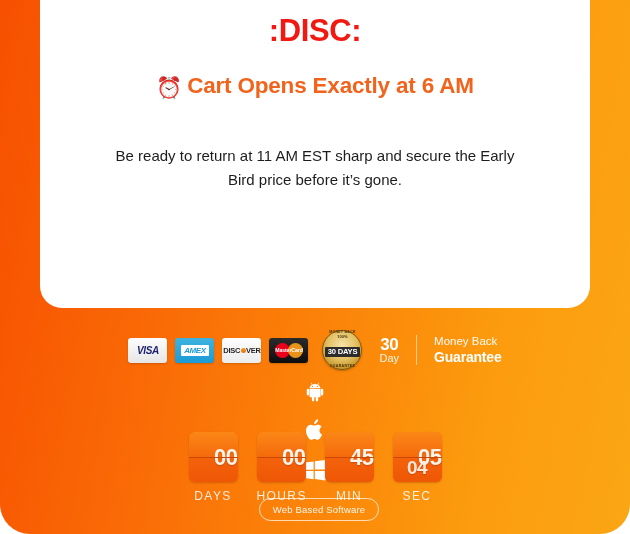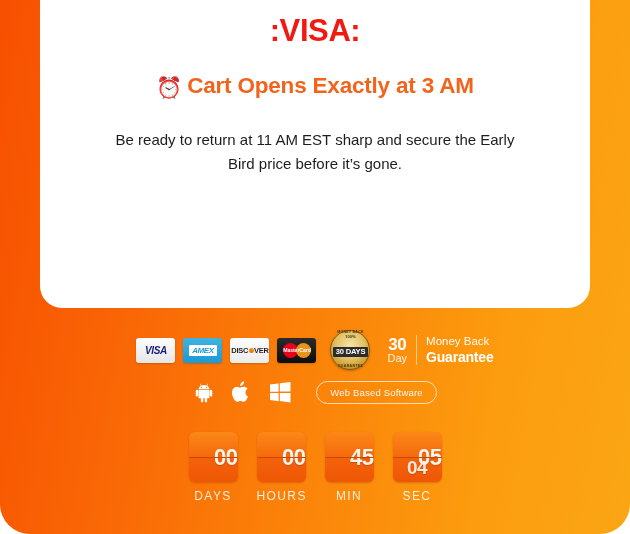--- a/index.html
+++ b/index.html
@@ -49,21 +49,21 @@
     color:#F2631C;
     letter-spacing:-0.2px;
   }
   #cart-heading .alarm{
     font-size:21px;
     margin-right:5px;
     vertical-align:-2px;
   }
 
   #note-body{
-    margin:24px auto 0 auto;
+    margin:40px auto 0 auto;
     max-width:400px;
     font-size:15px;
     line-height:1.62;
     color:#1d1d1f;
   }
 
   
   #trust-row{
     position:absolute;
     left:0;right:0;top:330px;
@@ -117,34 +117,34 @@
   }
   .seal-top{font-size:3.6px;font-weight:bold;color:#4a3408;letter-spacing:.2px;}
   .seal-pct{font-size:4px;font-weight:bold;color:#4a3408;}
   .seal-mid{
     font-size:7.6px;font-weight:bold;color:#ffffff;
     background:#2c2c2c;padding:1.5px 3px;border-radius:1px;margin:8px 0;letter-spacing:-.2px;
   }
   .seal-bot{font-size:3.6px;font-weight:bold;color:#4a3408;letter-spacing:.3px;}
 
   #guarantee-text{
-    display:flex;align-items:center;gap:9px;margin-left:9px;color:#ffffff;
+    display:flex;align-items:center;gap:17px;margin-left:9px;color:#ffffff;
   }
   .thirty-block{line-height:1;text-align:center;}
   .thirty-num{font-size:17px;font-weight:bold;letter-spacing:-.4px;}
   .thirty-day{font-size:11px;font-weight:normal;opacity:.9;}
   .divider-vert{width:1px;height:30px;background:rgba(255,255,255,.55);}
   .mb-block{line-height:1.18;text-align:left;}
   .mb-top{font-size:11.5px;font-weight:normal;opacity:.95;}
   .mb-bot{font-size:14px;font-weight:bold;letter-spacing:-.2px;}
 
   
   #platform-row{
     position:absolute;left:0;right:0;top:380px;
-    display:flex;align-items:center;justify-content:center;gap:16px;
+    display:flex;align-items:center;justify-content:center;gap:16px;flex-direction:column;
   }
   .platform-icon{color:#ffffff;display:flex;align-items:center;justify-content:center;}
   #webapp-badge{
     margin-left:8px;
     border:1px solid rgba(255,255,255,.7);
     border-radius:14px;
     padding:5px 13px;
     color:rgba(255,255,255,.92);
     font-size:9.5px;
     letter-spacing:.2px;
@@ -201,24 +201,24 @@
     font-size:12px;font-weight:normal;letter-spacing:1.4px;
     color:rgba(255,255,255,.85);
   }
 </style>
 </head>
 <body>
 
 <div id="promo-panel">
 
   <div id="note-card">
-    <h1 id="note-title">:VISA:</h1>
+    <h1 id="note-title">:DISC:</h1>
 
     <div id="cart-heading">
-      <span class="alarm">⏰</span><span>Cart Opens Exactly at 3 AM</span><br>
+      <span class="alarm">⏰</span><span>Cart Opens Exactly at 6 AM</span><br>
     </div>
 
     <p id="note-body">Be ready to return at 11 AM EST sharp and secure the Early Bird price before it’s gone.</p>
   </div>
 
   <div id="trust-row">
 
     <div class="card-badge visa">
       <span>VISA</span>
     </div>

